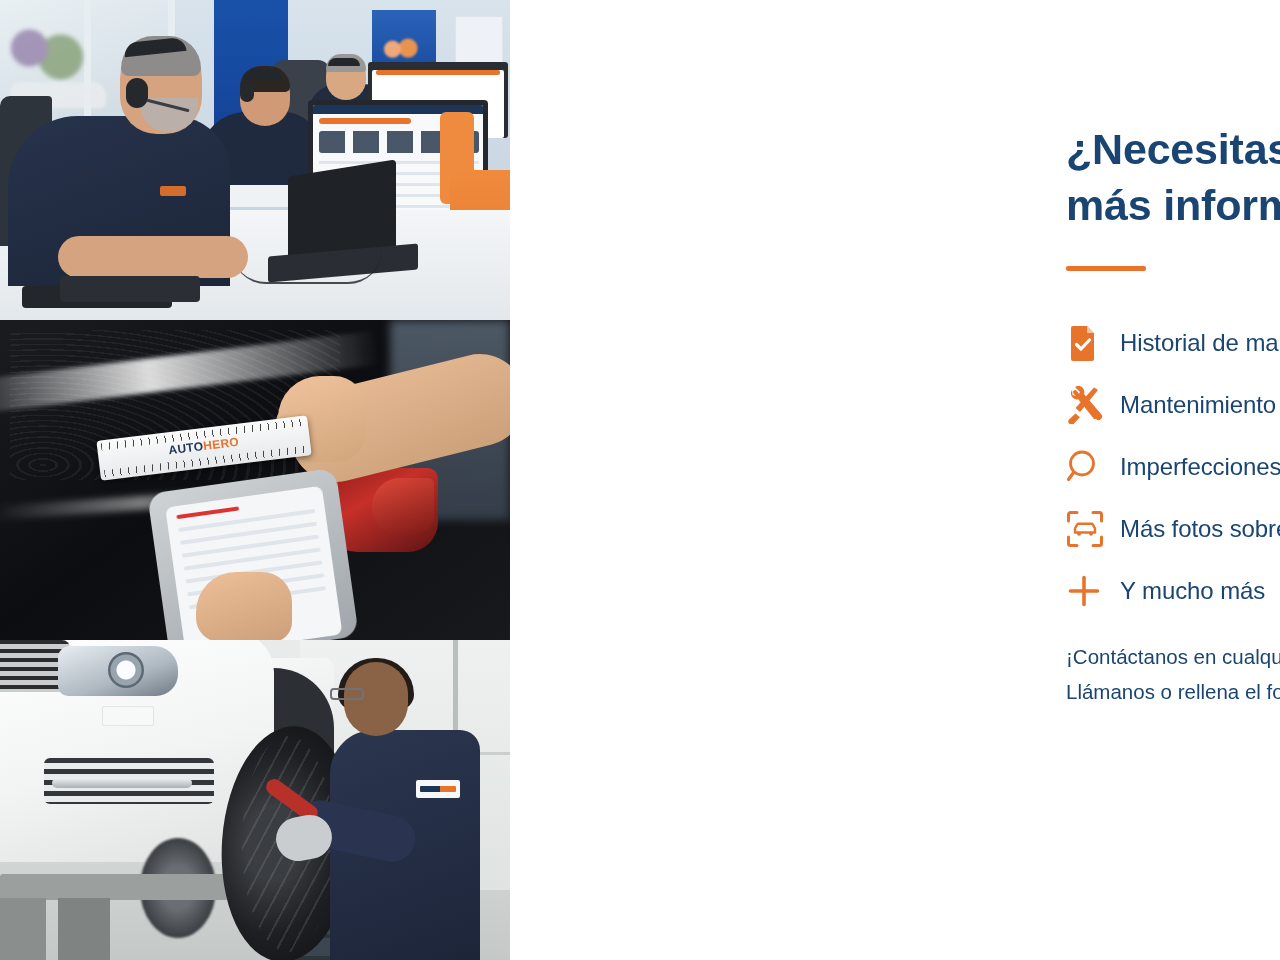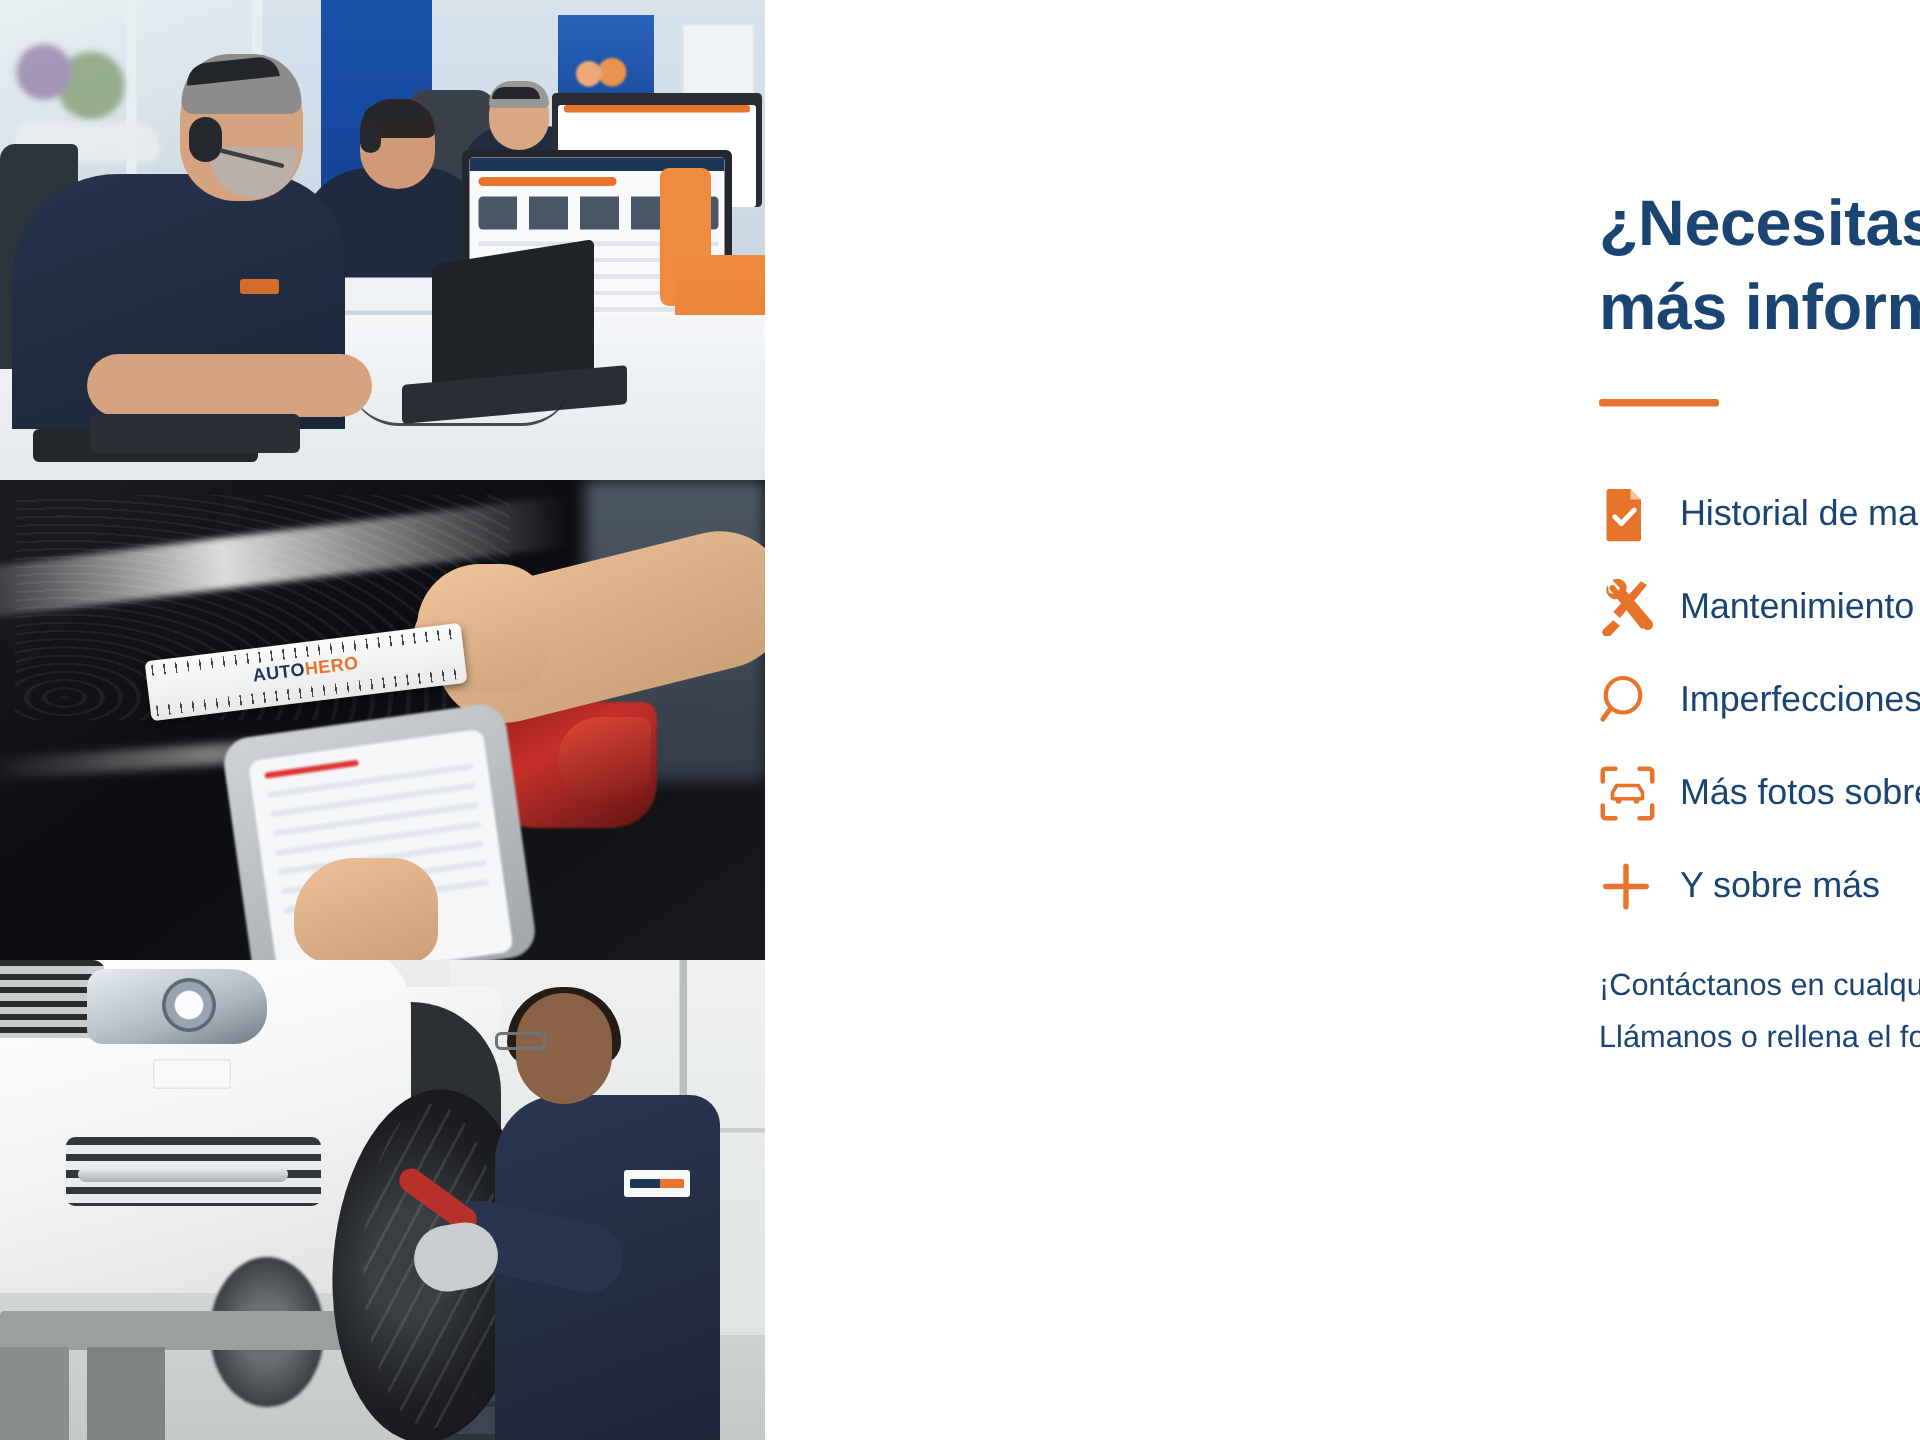--- a/index.html
+++ b/index.html
@@ -378,21 +378,21 @@
 
       <div class="feat">
         <span class="ico">
           <svg width="36" height="36" viewBox="0 0 36 36">
             <g stroke="#e8732a" stroke-width="3.6" stroke-linecap="round">
               <path d="M18 4.5 V31.5"></path>
               <path d="M4.5 18 H31.5"></path>
             </g>
           </svg>
         </span>
-        <span class="txt">Y sobre más</span>
+        <span class="txt">Y mucho más</span>
       </div>
     </div>
 
     <div class="contact">
       <div>¡Contáctanos en cualquier momento para más información!</div>
       <div>Llámanos o rellena el formulario de contacto.</div>
     </div>
 
   </div>
 </div>

